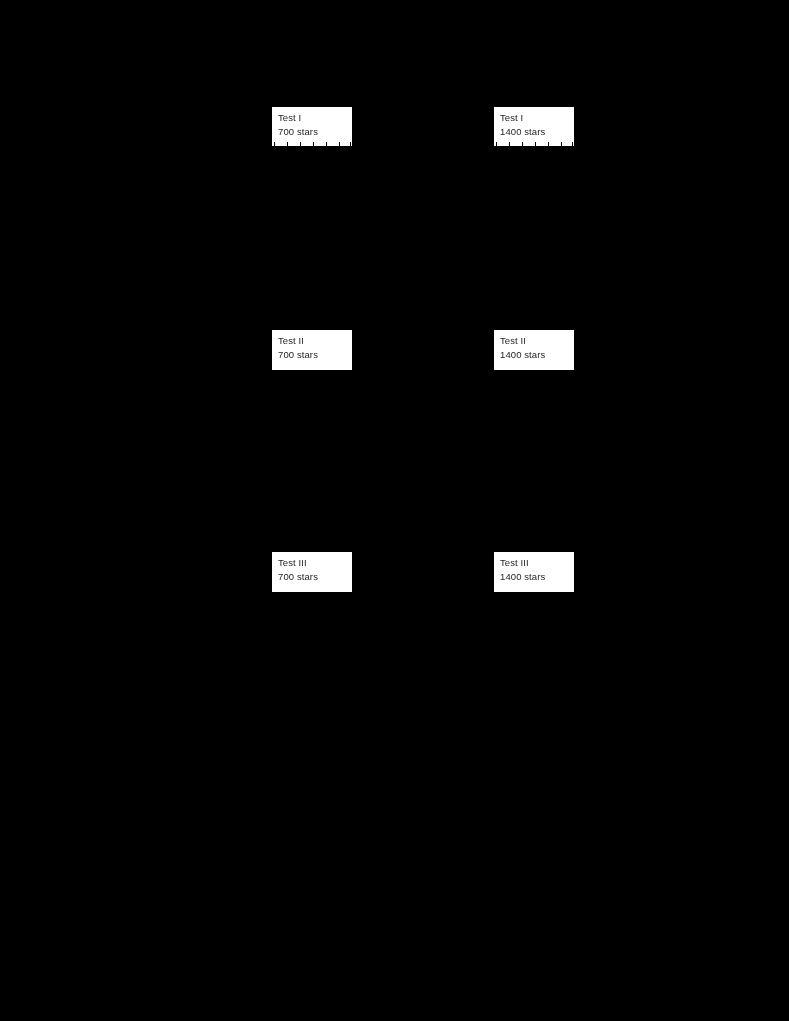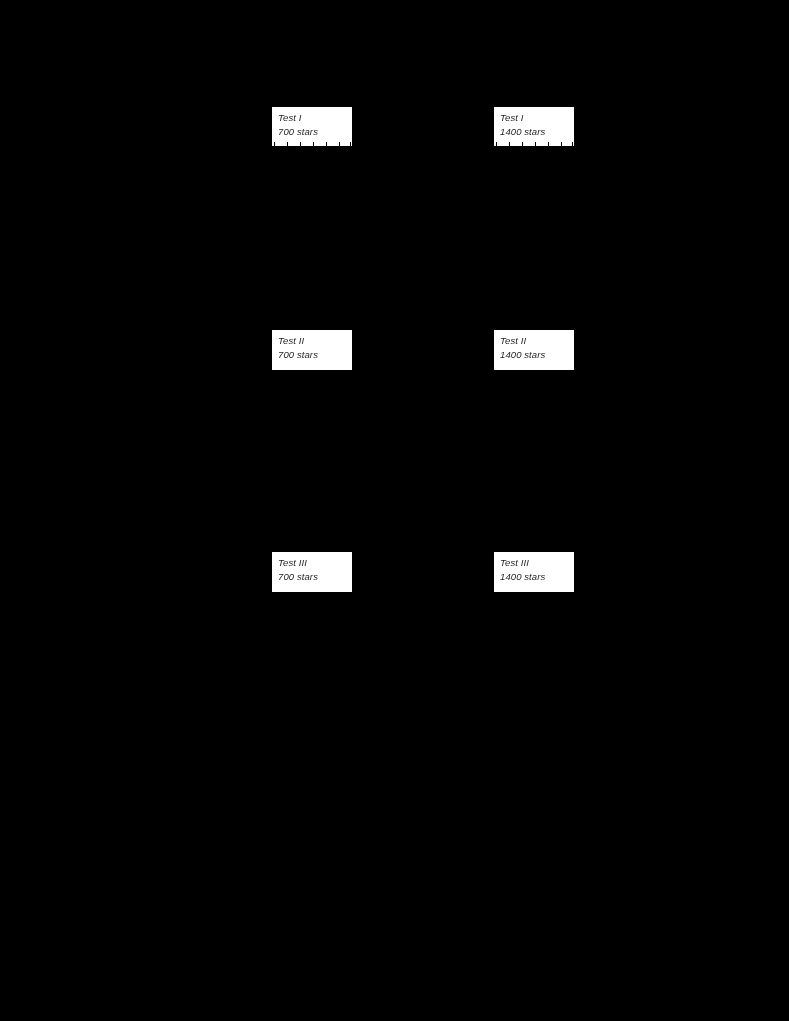--- a/index.html
+++ b/index.html
@@ -11,21 +11,20 @@
   body {
     font-family: "Liberation Sans", sans-serif;
   }
 
   #figure-canvas {
     position: relative;
     width: 789px;
     height: 1021px;
     background: #000000;
     overflow: hidden;
-    font-style: italic;
   }
 
   
   .panel {
     position: absolute;
   }
 
   
   .label-box {
     position: absolute;

